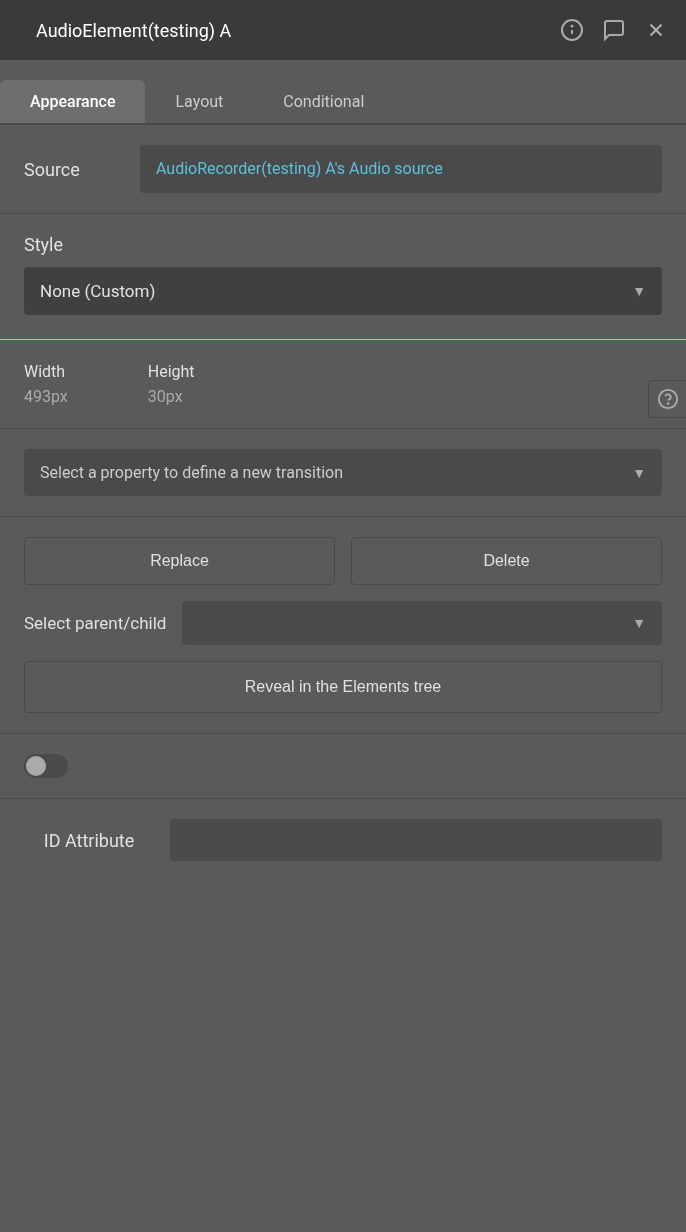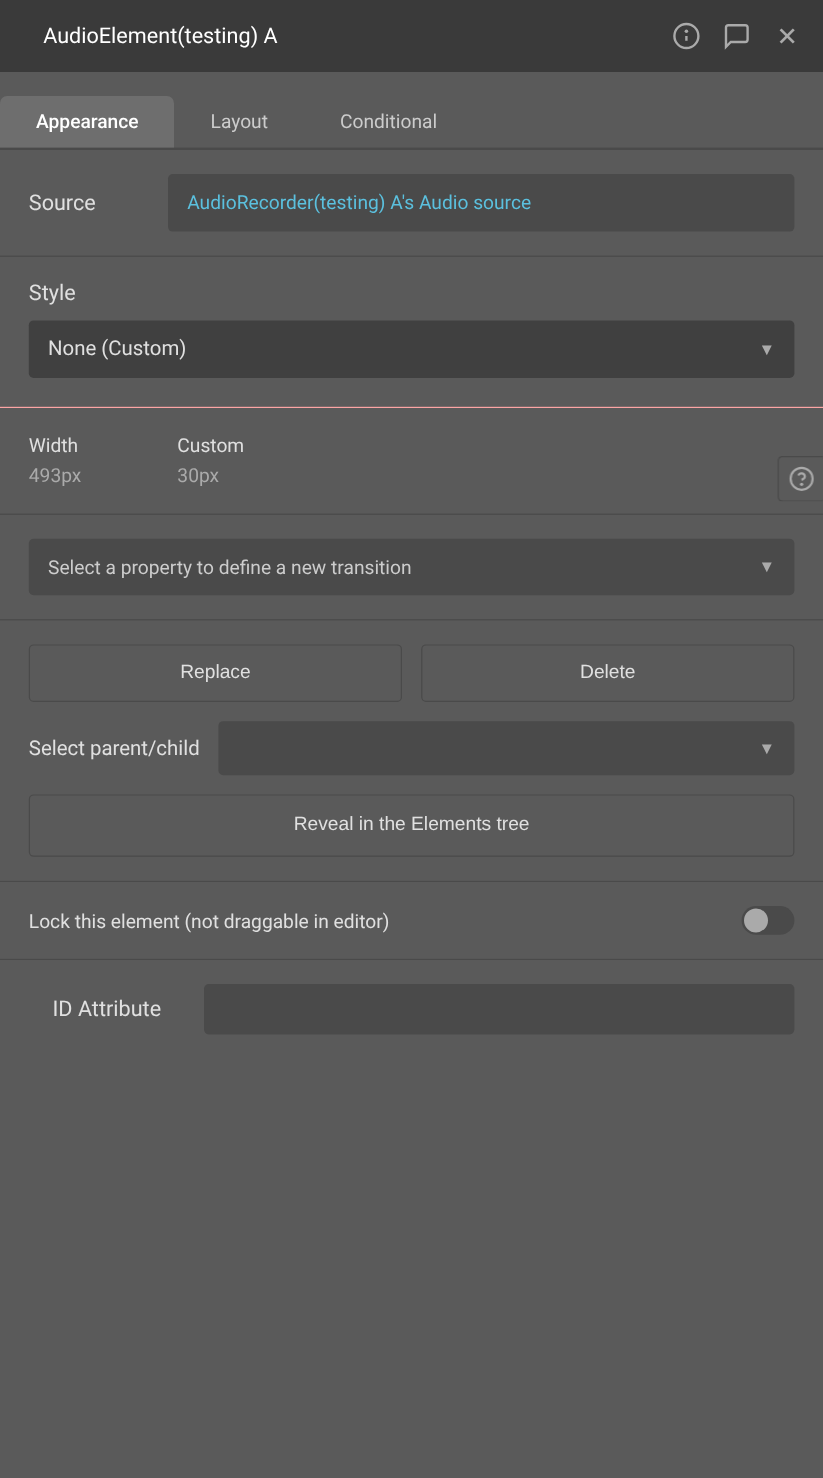--- a/index.html
+++ b/index.html
@@ -370,21 +370,21 @@
       <span class="dropdown-arrow">▼</span>
     </div>
   </div>
 
   <div class="dimensions-section">
     <div class="dimension-group">
       <span class="dimension-title">Width</span>
       <span class="dimension-value">493px</span>
     </div>
     <div class="dimension-group">
-      <span class="dimension-title">Custom</span>
+      <span class="dimension-title">Height</span>
       <span class="dimension-value">30px</span>
     </div>
   </div>
 
   <div class="transition-section">
     <div class="transition-dropdown">
       <span>Select a property to define a new transition</span>
       <span class="dropdown-arrow">▼</span>
     </div>
   </div>
@@ -398,21 +398,20 @@
       <span class="parent-child-label">Select parent/child</span>
       <div class="parent-child-dropdown">
         <span></span>
         <span class="dropdown-arrow">▼</span>
       </div>
     </div>
     <button class="reveal-button">Reveal in the Elements tree</button>
   </div>
 
   <div class="lock-section">
-    <span class="lock-label">Lock this element (not draggable in editor)</span>
     <div class="toggle">
       <div class="toggle-knob"></div>
     </div>
   </div>
 
   <div class="id-section">
     <span class="id-label">ID Attribute</span>
     <input class="id-input" type="text" value="" style="">
   </div>
 

